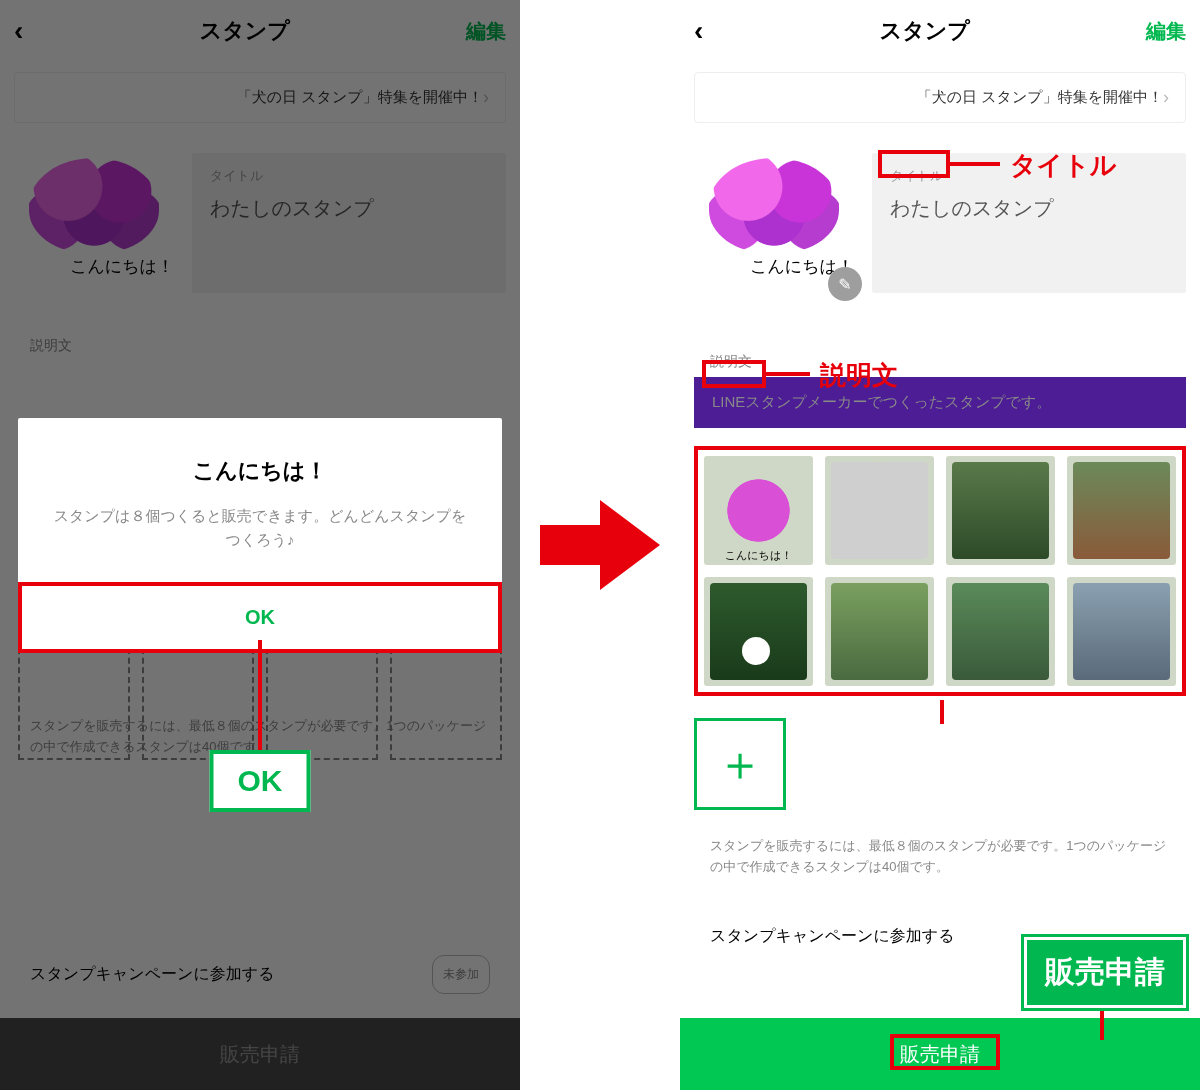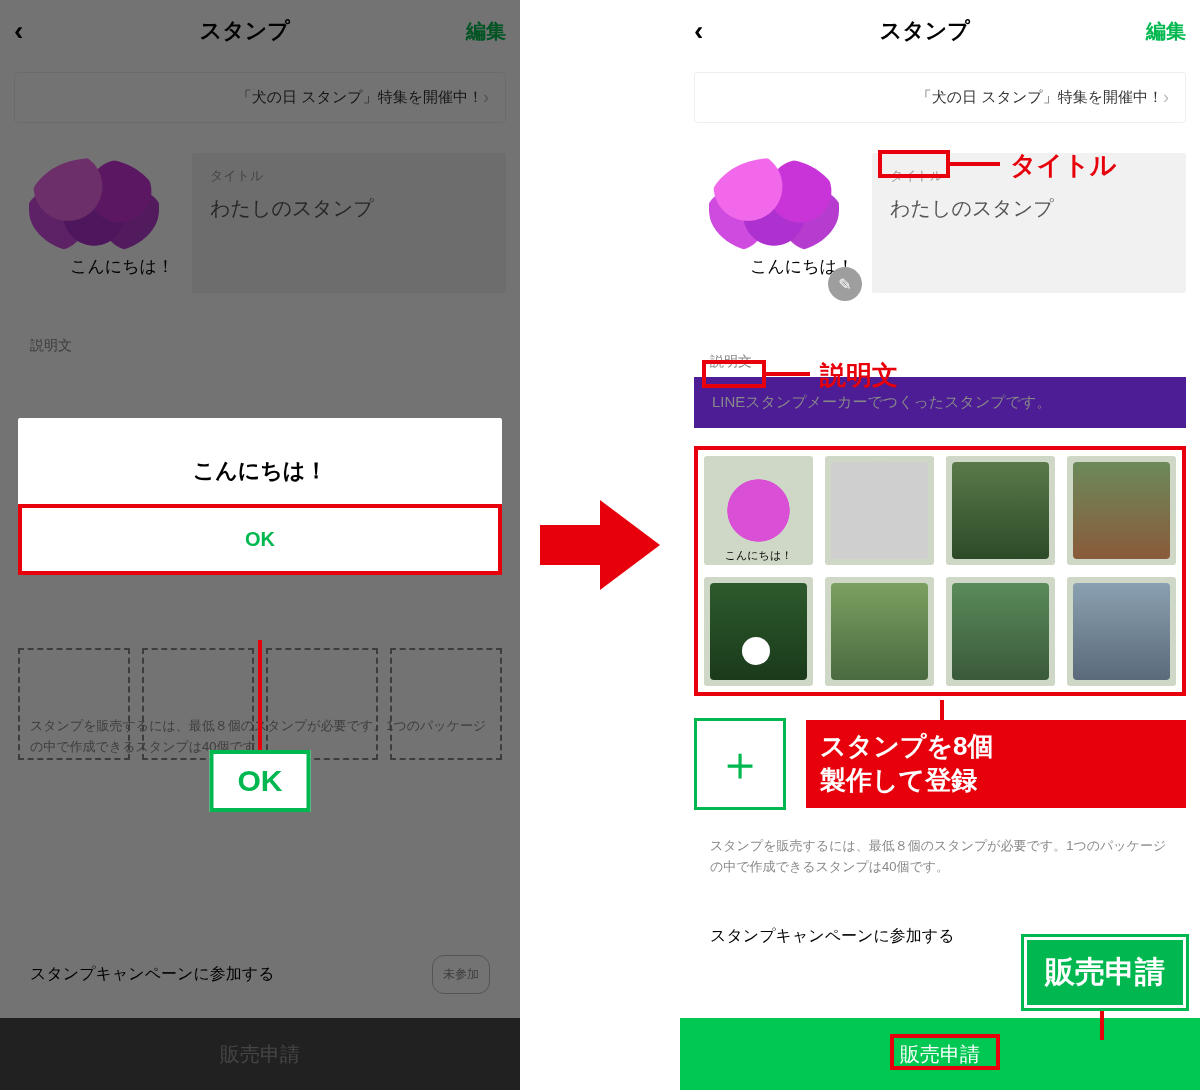--- a/index.html
+++ b/index.html
@@ -107,20 +107,21 @@
       <span class="txt">スタンプキャンペーンに参加する</span>
       <span class="pill">未参加</span>
     </div>
     <div class="applybar grey">
         <span>販売申請</span>
       </div>
 
     <div class="dim"></div>
     <div class="modal">
       <h3>こんにちは！</h3>
+      <p>スタンプは８個つくると販売できます。どんどんスタンプをつくろう♪</p>
       <div class="okbtn">OK</div>
     </div>
     <div class="okline"></div>
     <div class="okcall">OK</div>
   </div>
 
   <div class="arrow">
     <svg viewBox="0 0 120 100">
         <polygon points="0,30 60,30 60,5 120,50 60,95 60,70 0,70" fill="#e7000b"></polygon>
       </svg>
@@ -184,22 +185,20 @@
           <div class="mini"></div>
         </div>
       <div class="cell c8">
           <div class="mini"></div>
         </div>
     </div>
     <div class="rc-line-v" style="top:700px; left:260px; height:24px;"></div>
 
     <div class="addrow">
       <div class="addbtn">＋</div>
-      <div class="redcall"><span style="white-space:pre-line;">スタンプを8個
-製作して登録</span></div>
     </div>
 
     <div class="hint">スタンプを販売するには、最低８個のスタンプが必要です。1つのパッケージの中で作成できるスタンプは40個です。</div>
 
     <div class="campaign">
       <span class="txt">スタンプキャンペーンに参加する</span>
     </div>
 
     <div class="greenbox">販売申請</div>
     <div class="rc-line-v" style="bottom:50px; right:96px; height:34px; z-index:29;"></div>

